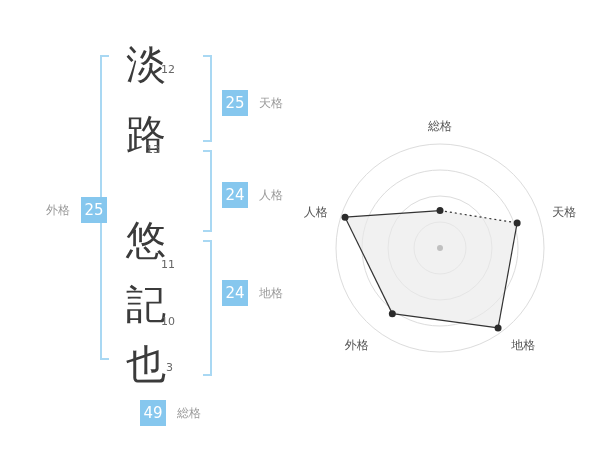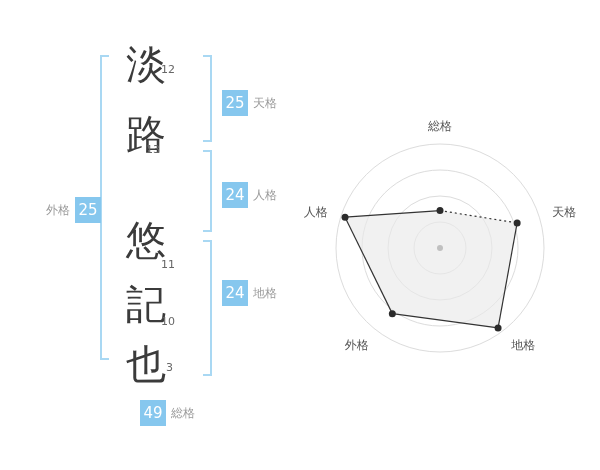--- a/index.html
+++ b/index.html
@@ -25,21 +25,21 @@
     border-bottom:2px solid #a9d8f3;
   }
   .bracket-left {
     position:absolute; width:9px;
     border-top:2px solid #a9d8f3;
     border-left:2px solid #a9d8f3;
     border-bottom:2px solid #a9d8f3;
   }
 
   .badge-row {
-    position:absolute; display:flex; align-items:center; gap:5px;
+    position:absolute; display:flex; align-items:center; gap:11px;
   }
   .badge {
     width:26px; height:26px; background:#86c7ee; color:#fff;
     display:flex; align-items:center; justify-content:center;
     font-size:15px;
   }
   .badge-label { font-size:12px; color:#9b9b9b; white-space:nowrap; }
 
   .radar-wrap { position:absolute; left:295px; top:115px; width:300px; height:250px; }
   .radar-wrap svg { display:block; }

